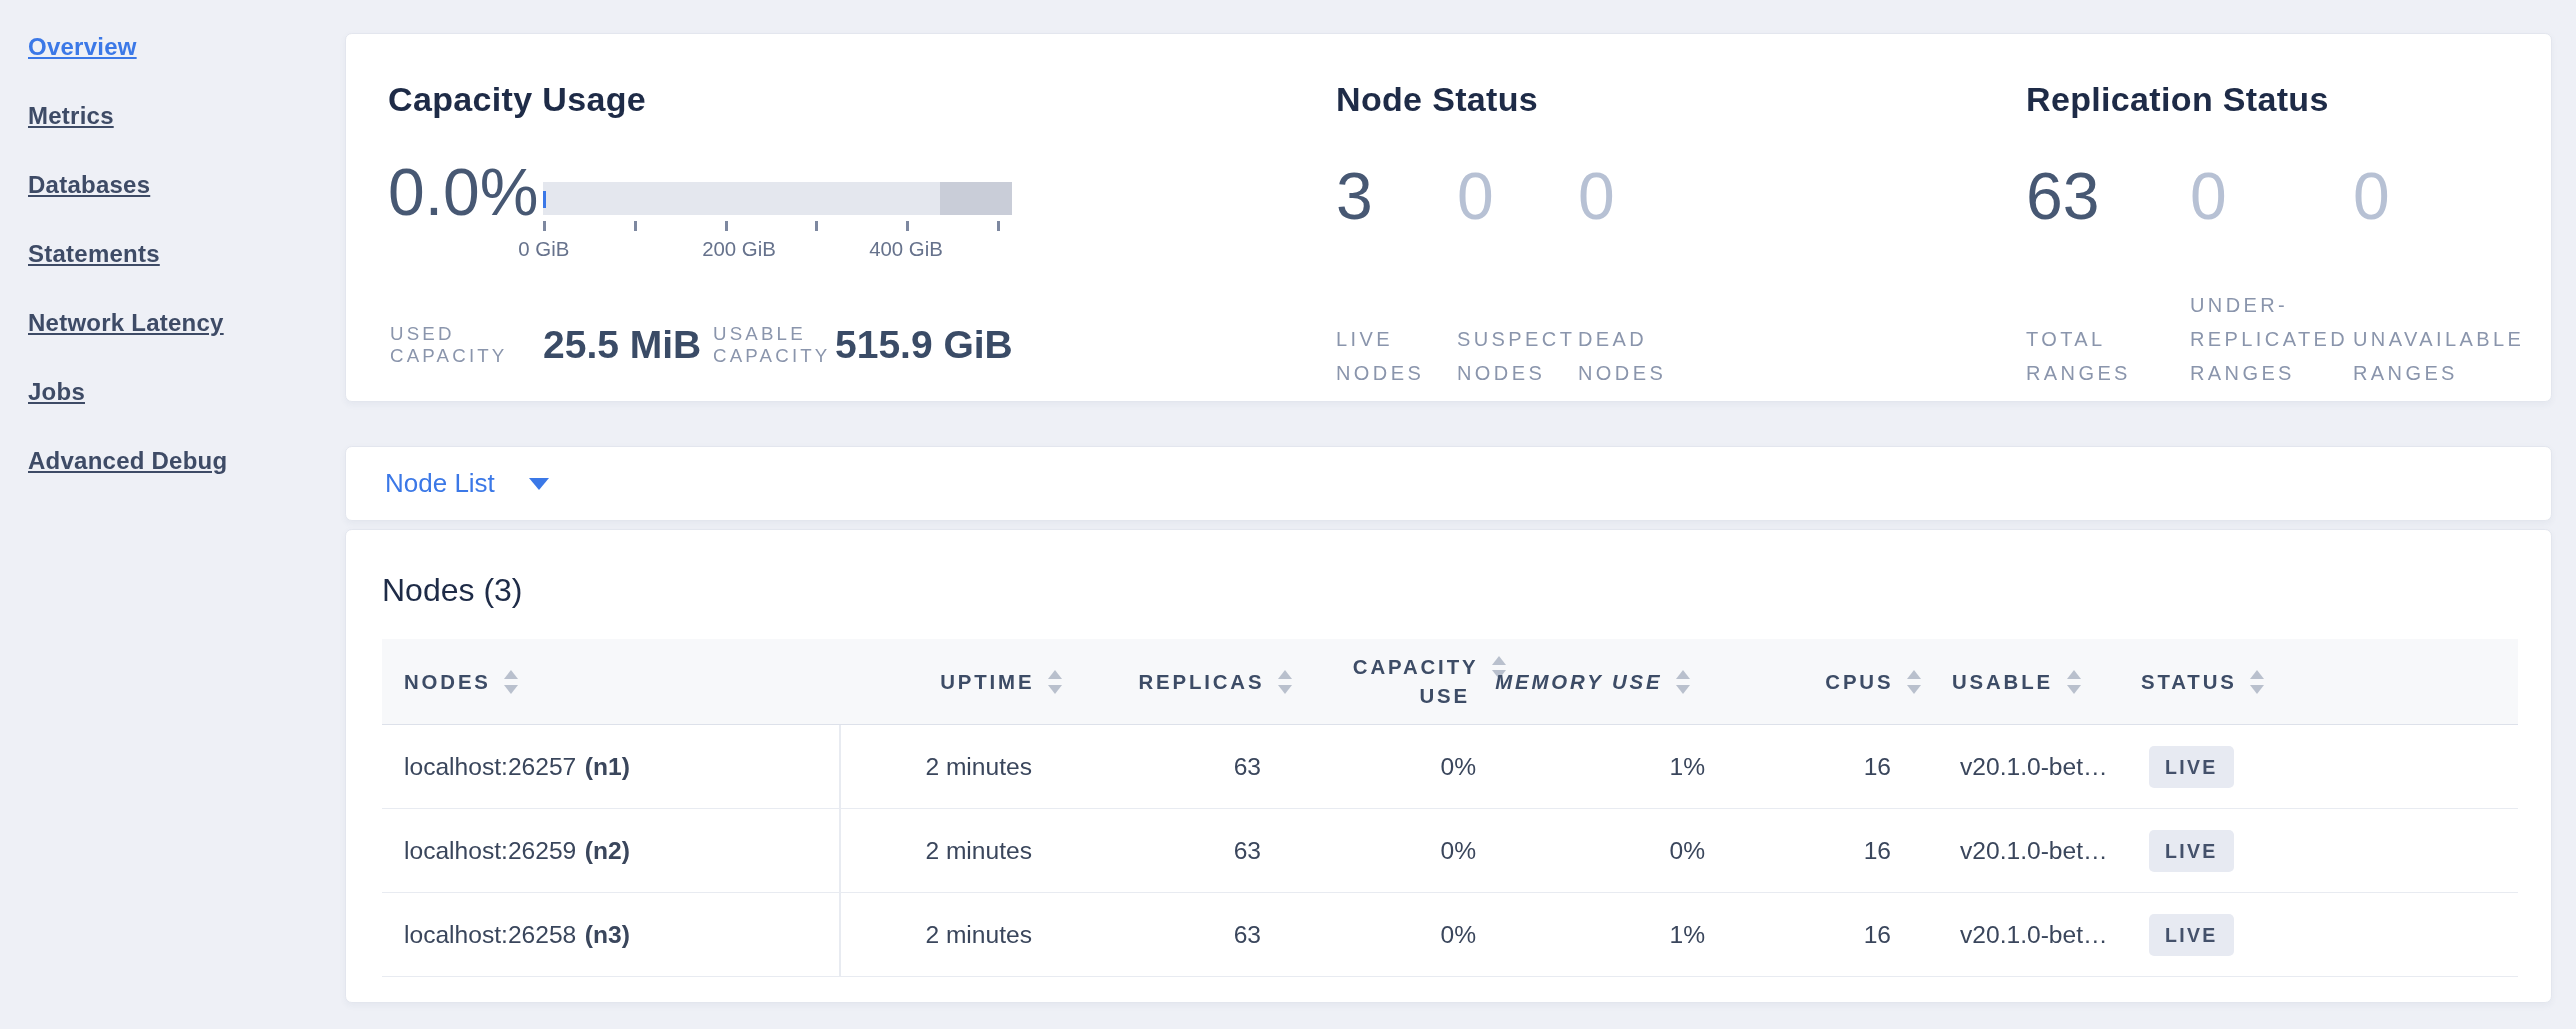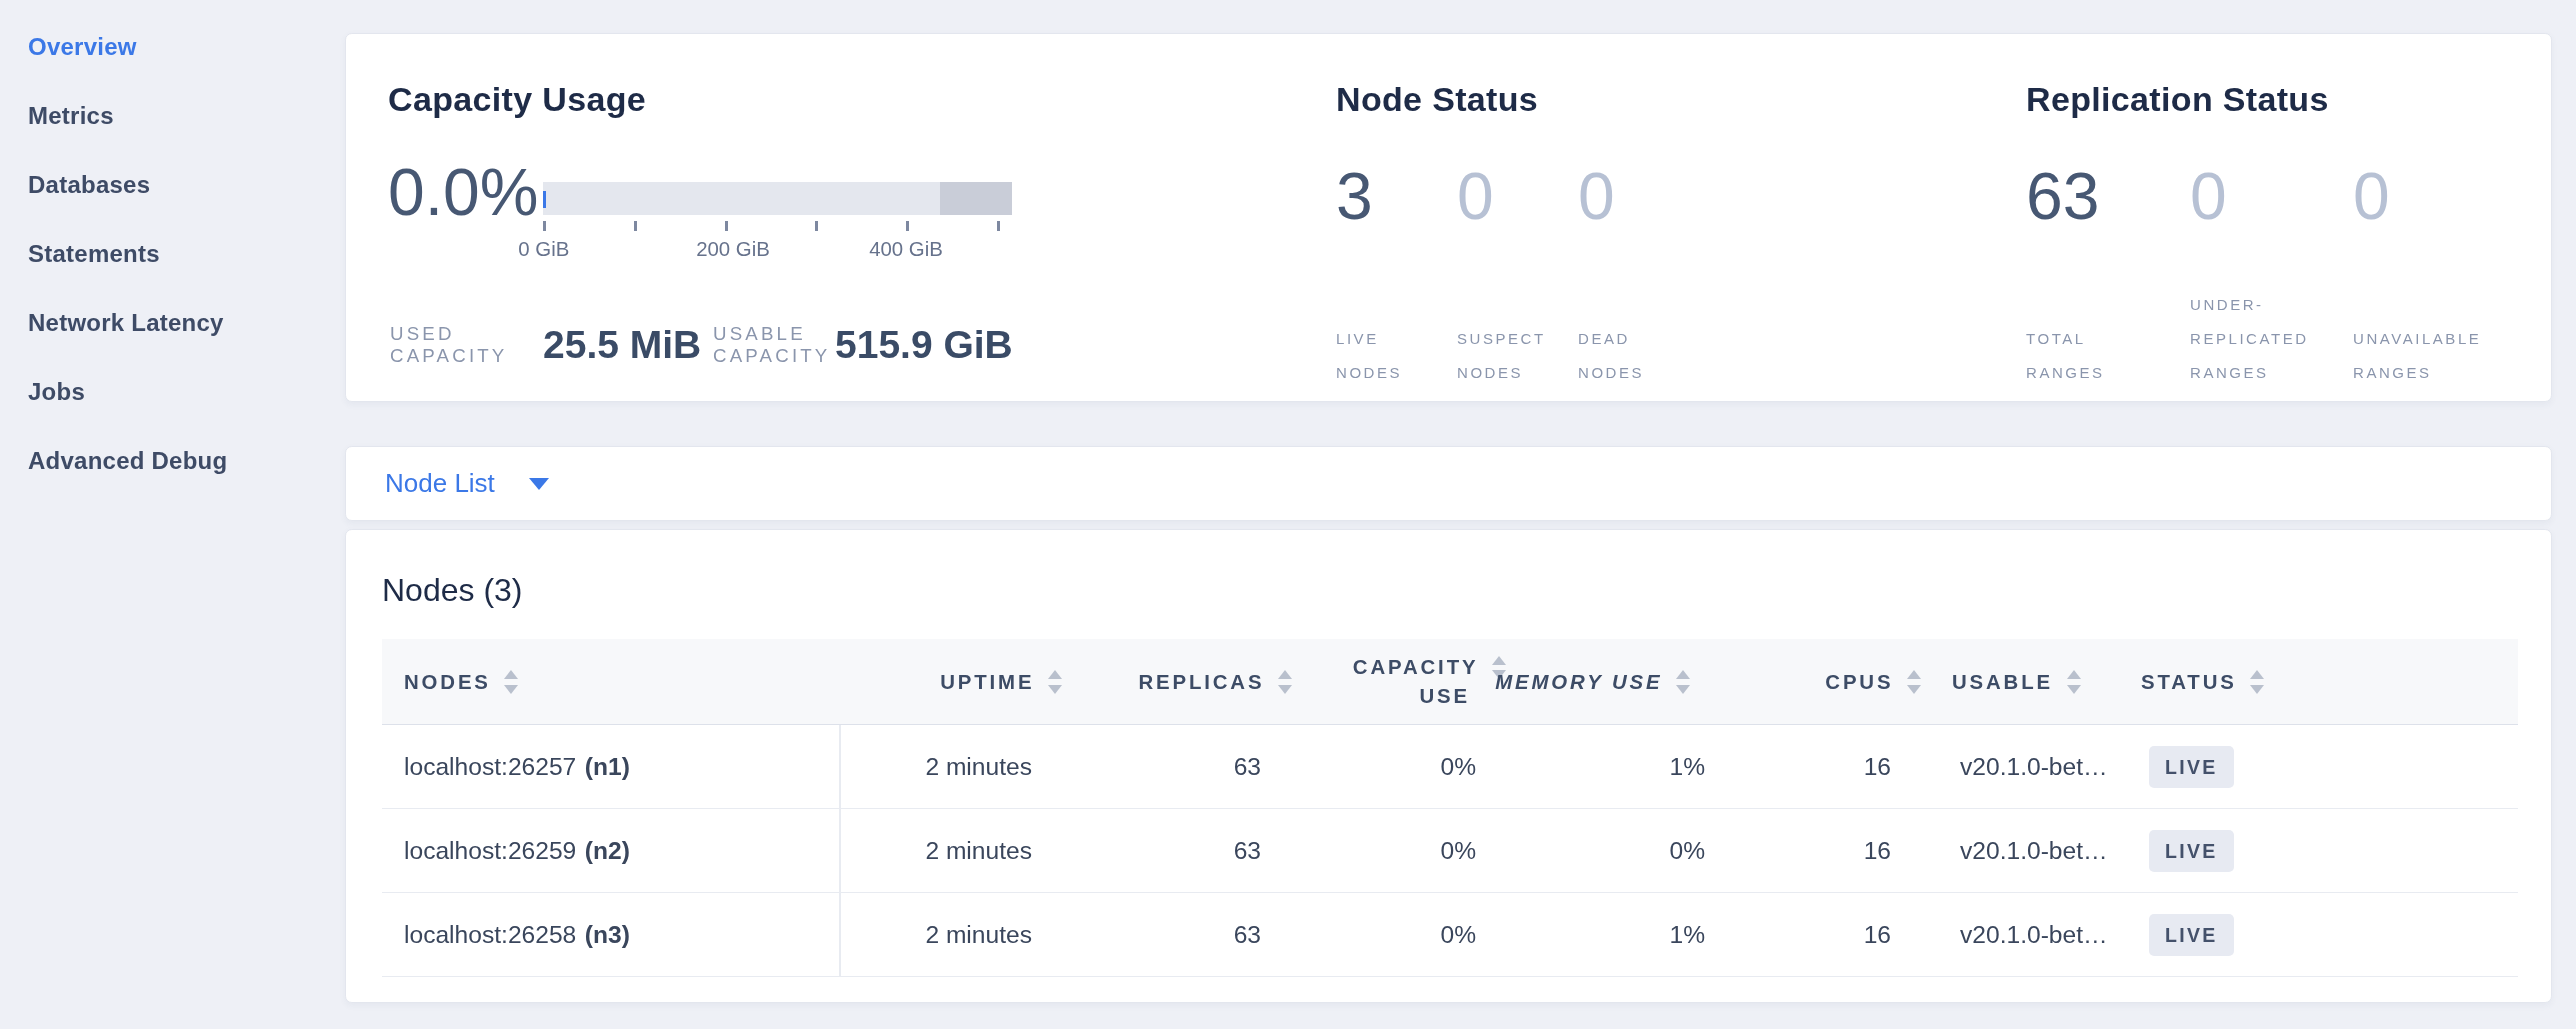--- a/index.html
+++ b/index.html
@@ -24,21 +24,21 @@
   html,body{width:2576px;height:1030px;overflow:hidden;}
   body{
     background:var(--page-bg);
     font-family:"Liberation Sans","DejaVu Sans",sans-serif;
     color:var(--cell);
     position:relative;
   }
   
   .sidebar{position:absolute;left:28px;top:12px;width:306px;}
   .nav-item{height:69px;display:flex;align-items:center;font-size:24px;font-weight:600;
-    color:#3e4b66;cursor:pointer;letter-spacing:.01em;}
+    color:#3e4b66;cursor:pointer;letter-spacing:.01em;text-decoration:underline;}
   .nav-item.active{color:var(--blue);font-weight:700;}
   
   .card{position:absolute;background:var(--card-bg);border:0.8px solid var(--card-border);
     border-radius:6.8px;box-shadow:0 2.5px 6.8px rgba(56,76,108,.05);}
   .summary-card{left:345px;top:33px;width:2207px;height:369px;}
   .strip-card{left:345px;top:446px;width:2207px;height:75px;display:flex;align-items:center;}
   .main-card{left:345px;top:529px;width:2207px;height:474px;}
   .section-title{position:absolute;top:46px;font-size:34px;font-weight:700;color:var(--ink);letter-spacing:.01em;}
   
   .big-pct{position:absolute;left:42px;top:120px;font-size:66px;font-weight:500;color:var(--num);}
@@ -50,21 +50,21 @@
   .cap-tick{position:absolute;top:0;width:2.5px;height:10.2px;background:var(--tick);}
   .cap-axis-label{position:absolute;top:56px;transform:translateX(-50%);
     font-size:20.4px;color:#66728c;white-space:nowrap;}
   .stat-label{position:absolute;bottom:34px;font-size:18.7px;line-height:22px;letter-spacing:.17em;
     color:var(--label);white-space:pre-line;}
   .stat-value{position:absolute;bottom:34px;font-size:39px;font-weight:700;color:#3a4b66;}
   
   .metric{position:absolute;top:127px;height:229px;display:flex;flex-direction:column;}
   .metric-value{font-size:66px;font-weight:500;color:var(--num);line-height:71px;}
   .metric-value.muted{color:var(--num-muted);}
-  .metric-label{margin-top:auto;font-size:15px;line-height:34px;letter-spacing:.17em;
+  .metric-label{margin-top:auto;font-size:20px;line-height:34px;letter-spacing:.17em;
     color:var(--label);white-space:pre-line;}
   
   .nodelist-toggle{display:flex;align-items:center;margin-left:39px;cursor:pointer;}
   .nodelist-label{font-size:26px;color:var(--blue);font-weight:500;}
   .caret-down{width:0;height:0;margin-left:34px;border-left:10.2px solid transparent;
     border-right:10.2px solid transparent;border-top:12.7px solid var(--blue);}
   
   .nodes-heading{position:absolute;left:36px;top:42px;font-size:32px;font-weight:500;color:var(--ink);text-align:right;}
   .table{position:absolute;left:36px;top:109px;width:2136px;}
   .thead{position:relative;height:86px;background:var(--thead-bg);border-bottom:1.7px solid var(--head-border);}
@@ -121,21 +121,21 @@
     <div class="cap-bar-used"></div>
     <div class="cap-ticks">
       <i class="cap-tick" style="left:0"></i>
       <i class="cap-tick" style="left:91px"></i>
       <i class="cap-tick" style="left:182px"></i>
       <i class="cap-tick" style="left:272px"></i>
       <i class="cap-tick" style="left:363px"></i>
       <i class="cap-tick" style="left:454px"></i>
     </div>
     <span class="cap-axis-label" style="left:0.8px">0 GiB</span>
-    <span class="cap-axis-label" style="left:190px">200 GiB</span>
+    <span class="cap-axis-label" style="left:196px">200 GiB</span>
     <span class="cap-axis-label" style="left:363px">400 GiB</span>
   </div>
 
   <div class="stat-label" style="left:44px">USED
 CAPACITY</div>
   <div class="stat-value" style="left:197px">25.5 MiB</div>
   <div class="stat-label" style="left:367px">USABLE
 CAPACITY</div>
   <div class="stat-value" style="left:489px">515.9 GiB</div>
 

